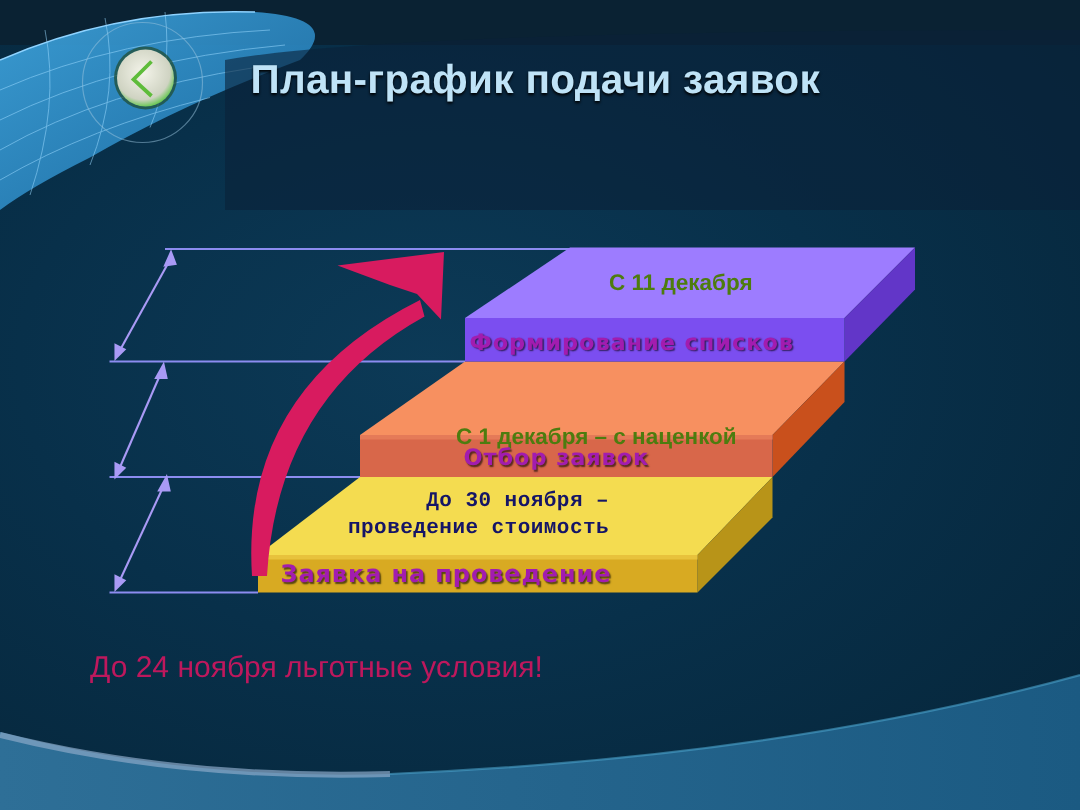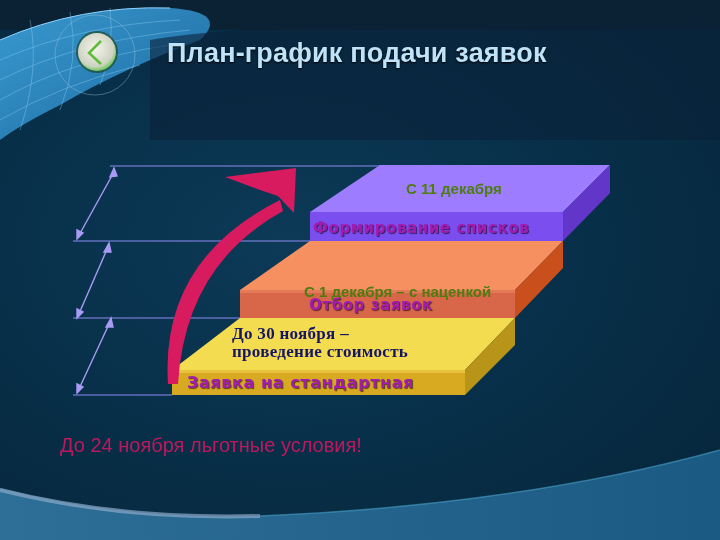--- a/index.html
+++ b/index.html
@@ -12,21 +12,21 @@
            color:#bfe3f7; letter-spacing:0.2px; text-shadow:0 1px 2px #000; white-space:nowrap; }
   .note { position:absolute; left:60px; top:434px; font-size:20px; color:#be185d; white-space:nowrap; }
   .logo { position:absolute; left:568px; top:467px; width:152px; height:73px; background:#0d2c80;
           background-image: repeating-linear-gradient(45deg, rgba(255,255,255,0.05) 0 1px, transparent 1px 3px); }
   .logo span { display:block; color:#fff; font-weight:bold; text-align:center; font-family:"Liberation Sans", sans-serif;
                transform:scaleX(0.82); line-height:25px; font-size:24px; letter-spacing:-0.5px; }
   .logo .l1 { margin-top:12px; }
   .lbl { position:absolute; white-space:nowrap; font-weight:bold; }
   .face-label { color:#a21caf; font-family:"DejaVu Sans", sans-serif; font-size:15px; text-shadow:1px 1px 1px rgba(0,0,0,0.6); letter-spacing:0.6px; }
   .top-label { color:#4d7c0f; font-size:15px; }
-  .yellow-label { color:#151566; font-family:Liberation Serif, serif; font-size:17px; line-height:18px; letter-spacing:0.3px; }
+  .yellow-label { color:#151566; font-family:Liberation Mono, monospace; font-size:14px; line-height:18px; letter-spacing:0.3px;text-align:right; }
 </style>
 </head>
 <body>
 
 <div class="slide">
 
   <svg class="globe-band" width="720" height="540" viewBox="0 0 720 540">
     <defs>
       <linearGradient id="globeG" x1="0" y1="0" x2="1" y2="1">
         <stop offset="0" stop-color="#3fa6e0"></stop>
@@ -121,17 +121,17 @@
   <div class="lbl top-label" style="left:406px; top:180px;">С 11 декабря</div>
   <div class="lbl face-label" style="left:313px; top:219px;">Формирование списков</div>
 
   <div class="lbl top-label" style="left:304px; top:258px; font-size:15px;margin-top:25px;">С 1 декабря – с наценкой</div>
   <div class="lbl face-label" style="left:309px; top:296px;">Отбор заявок</div>
 
   <div class="lbl yellow-label" style="left:232px; top:325px;">
     <div>До 30 ноября –</div>
     <div>проведение стоимость</div>
   </div>
-  <div class="lbl face-label" style="left:187px; top:373px; font-size:16px;">Заявка на стандартная</div>
+  <div class="lbl face-label" style="left:187px; top:373px; font-size:16px;">Заявка на проведение</div>
 
   <div class="note">До 24 ноября льготные условия!</div>
 
 </div>
 
 </body></html>

